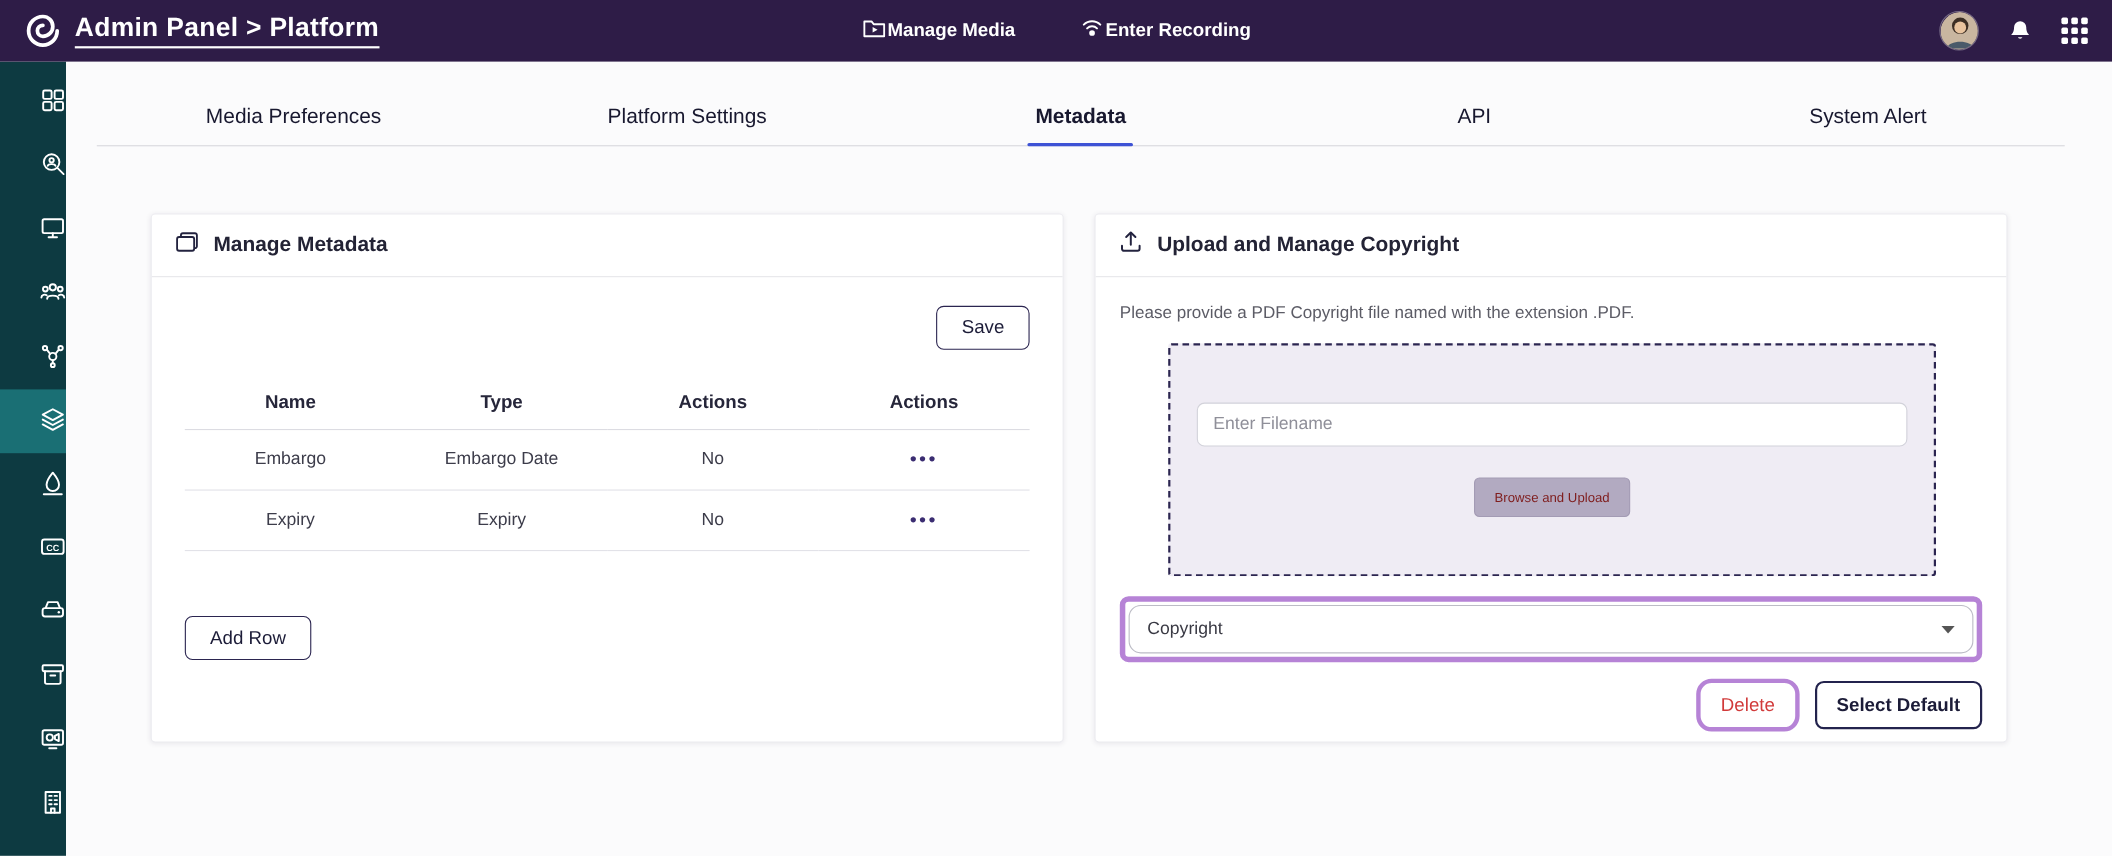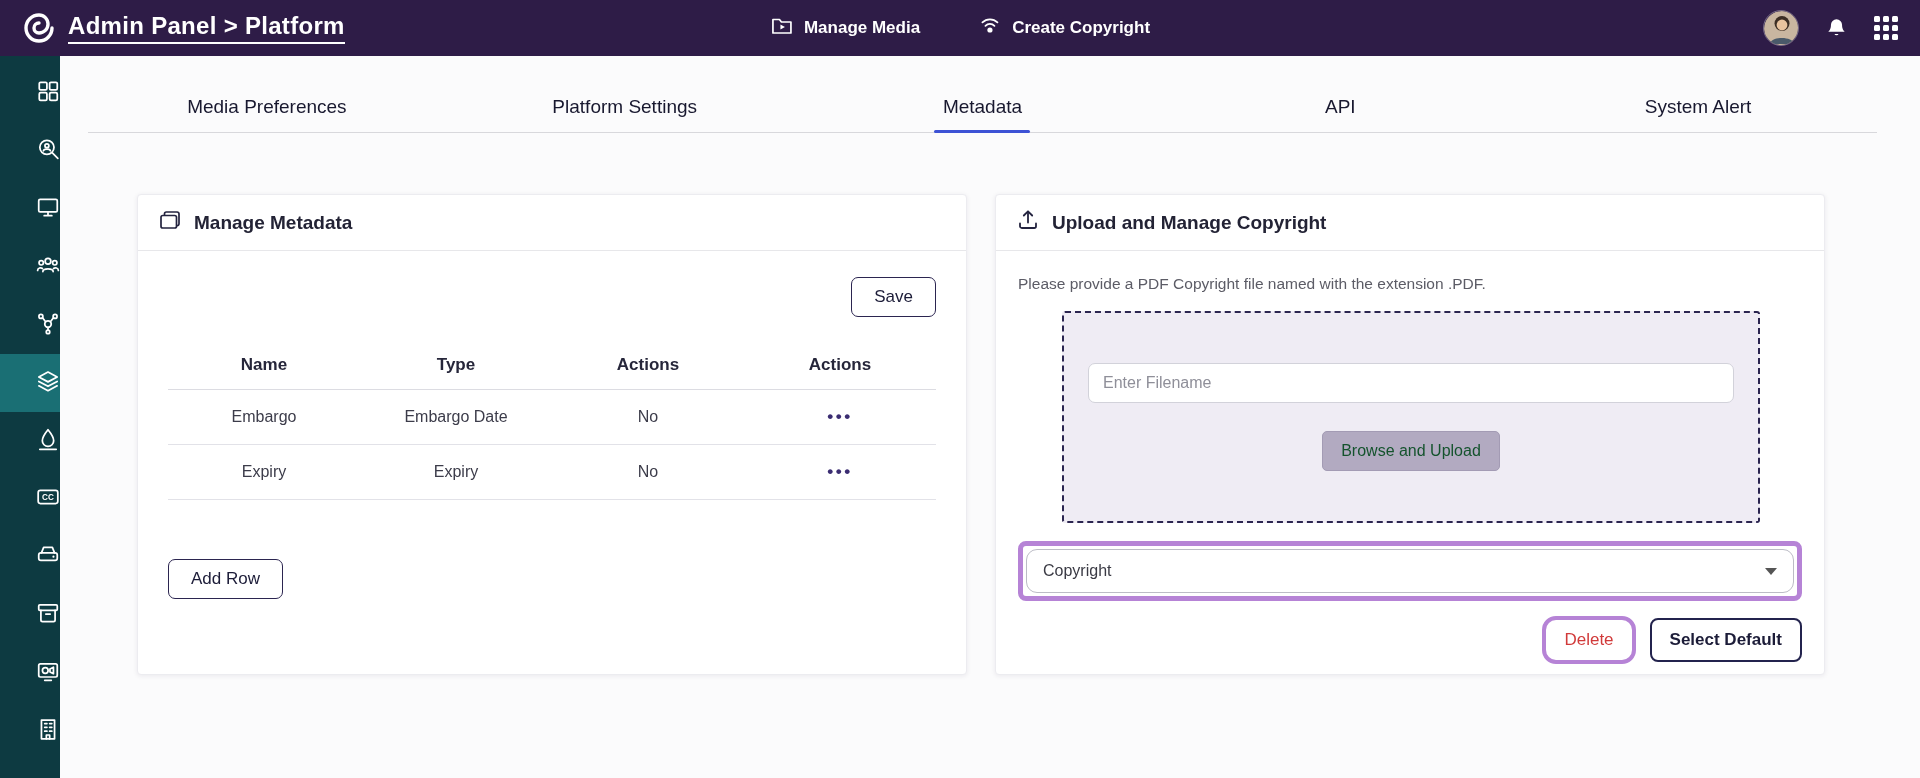--- a/index.html
+++ b/index.html
@@ -3,38 +3,38 @@
 <meta charset="utf-8">
 <style>
   *{margin:0;padding:0;box-sizing:border-box}
   html,body{width:1920px;height:778px;overflow:hidden;background:#fbfbfc;font-family:"Liberation Sans",sans-serif}
 
   
   .topbar{position:absolute;top:0;left:0;width:1920px;height:56px;background:#2e1c47;display:flex;align-items:center;padding:0 22px;z-index:20}
   .brand{display:flex;align-items:center;gap:12px}
   .brand-title{color:#fff;font-size:24px;font-weight:bold;border-bottom:2px solid #fff;padding-bottom:2px;letter-spacing:.3px;cursor:default}
   .topbar-center{position:absolute;left:50%;top:0;height:56px;transform:translateX(-50%);display:flex;align-items:center;gap:58px}
-  .topbar-action{display:flex;align-items:center;gap:10px;color:#fff;font-size:17px;font-weight:bold;cursor:pointer;white-space:nowrap}
+  .topbar-action{display:flex;align-items:center;color:#fff;font-size:17px;font-weight:bold;cursor:pointer;white-space:nowrap}
   .topbar-right{margin-left:auto;display:flex;align-items:center;gap:26px}
   .avatar{width:36px;height:36px;border-radius:50%;overflow:hidden;cursor:pointer;border:1px solid rgba(255,255,255,.35)}
   .icon-btn{cursor:pointer;display:flex;align-items:center;justify-content:center}
   .apps-grid{display:grid;grid-template-columns:repeat(3,6px);grid-template-rows:repeat(3,6px);gap:3px;cursor:pointer}
   .apps-grid span{background:#fff;border-radius:1.5px}
 
   
   .sidebar{position:absolute;top:56px;left:0;width:60px;height:722px;background:#0d3a41;display:flex;flex-direction:column;padding-top:8px;z-index:15}
   .side-item{width:60px;height:58px;display:flex;align-items:center;justify-content:flex-end;cursor:pointer}
   .side-item.active{background:#1a6f74}
   .side-item svg{width:24px;height:24px;stroke:#fff;fill:none;stroke-width:1.6;stroke-linecap:round;stroke-linejoin:round}
 
   
   .main{position:absolute;top:56px;left:60px;width:1860px;height:722px;background:#fbfbfc}
   .tabs{display:flex;margin:30px 43px 0 28px;border-bottom:1px solid #d8d8dc}
   .tab{flex:1;text-align:center;padding:10px 0 14px;font-size:19px;color:#18182f;cursor:pointer;position:relative;font-weight:500}
-  .tab.active{font-weight:normal}
+  .tab.active{font-weight:bold}
   .tab.active::after{content:"";position:absolute;left:50%;transform:translateX(-50%);bottom:-1px;width:96px;height:3px;background:#3d52d5;border-radius:2px}
 
   .cards{display:flex;gap:28px;margin:61px 95px 0 77px}
   .card{background:#fff;border:1px solid #ececf0;border-radius:4px;box-shadow:0 1px 5px rgba(40,30,70,.08);flex:1;height:481px;display:flex;flex-direction:column}
   .card-header{display:flex;align-items:center;gap:12px;padding:13px 20px;border-bottom:1px solid #e7e7ea;font-size:19px;font-weight:bold;color:#232335;min-height:50px}
 
   
   .meta-body{padding:26px 30px 0;display:flex;flex-direction:column;flex:1}
   .save-row{display:flex;justify-content:flex-end}
   .btn-outline{background:#fff;border:1.5px solid #2b2550;border-radius:7px;padding:9px 22px;font-size:17px;color:#1c1c38;cursor:pointer;font-family:inherit}
@@ -43,21 +43,21 @@
   .meta-table td{font-size:16px;color:#3c3c4a;text-align:center;padding:17px 0;border-bottom:1px solid #e2e2e8}
   .dots{color:#3b2d72;font-size:17px;font-weight:bold;letter-spacing:2.5px;cursor:pointer}
   .addrow-row{margin-top:59px}
 
   
   .copy-body{padding:24px 22px 0;display:flex;flex-direction:column}
   .instruction{font-size:15.5px;color:#5c5c66}
   .dropzone{margin:18px 42px 0 44px;height:212px;border:2px dashed #2b2550;background:#efecf4;border-radius:3px;display:flex;flex-direction:column;align-items:center;justify-content:center;gap:28px;padding:0 24px}
   .filename-input{width:100%;height:40px;border:1px solid #d2d2da;border-radius:7px;padding:0 14px;font-size:16px;font-family:inherit;color:#333;background:#fff;outline:none}
   .filename-input::placeholder{color:#8f8f99}
-  .btn-browse{background:#b2aac1;border:1px solid #a39bb4;color:#14532d;font-size:16px;font-weight:500;padding:10px 18px;border-radius:5px;cursor:pointer;font-family:inherit}
+  .btn-browse{background:#b2aac1;border:1px solid #a39bb4;color:#7f1d1d;font-size:12px;font-weight:500;padding:10px 18px;border-radius:5px;cursor:pointer;font-family:inherit}
   .select-ring{margin-top:18px;border:5px solid #b683d6;border-radius:8px;padding:3px}
   .select-box{height:44px;background:#fff;border:1px solid #bcbcc6;border-radius:11px;display:flex;align-items:center;justify-content:space-between;padding:0 16px;font-size:16px;color:#3a3a44;cursor:pointer}
   .caret{width:0;height:0;border-left:6px solid transparent;border-right:6px solid transparent;border-top:7px solid #555}
   .actions-row{display:flex;justify-content:flex-end;align-items:center;gap:14px;margin-top:15px}
   .delete-ring{border:4px solid #b683d6;border-radius:14px;padding:2px;background:#fff}
   .btn-delete{background:#fff;border:none;border-radius:8px;padding:8px 16px;color:#d13a3a;font-size:17px;cursor:pointer;font-family:inherit}
   .btn-default{background:#fff;border:2px solid #23234d;border-radius:8px;padding:10px 18px;color:#1c1c38;font-size:17px;font-weight:bold;cursor:pointer;font-family:inherit}
 
   svg text{stroke:none}
 </style>
@@ -85,21 +85,21 @@
       <span>Manage Media</span>
     </div>
     <div class="topbar-action">
       <span>
         <svg width="24" height="24" viewBox="0 0 24 24" fill="none">
           <circle cx="12" cy="16" r="2.6" fill="#fff"></circle>
           <path d="M7.5 11.8a6.4 6.4 0 0 1 9 0" stroke="#fff" stroke-width="1.8" stroke-linecap="round"></path>
           <path d="M4.5 8.4a10.6 10.6 0 0 1 15 0" stroke="#fff" stroke-width="1.8" stroke-linecap="round"></path>
         </svg>
       </span>
-      <span>Create Copyright</span>
+      <span>Enter Recording</span>
     </div>
   </div>
 
   <div class="topbar-right">
     <div class="avatar">
       <svg width="36" height="36" viewBox="0 0 36 36">
         <circle cx="18" cy="18" r="18" fill="#c9b6a0"></circle>
         <circle cx="18" cy="12.5" r="7.5" fill="#3c2e24"></circle>
         <circle cx="18" cy="14" r="5.4" fill="#e8c39e"></circle>
         <path d="M6 33c1.2-8 22.8-8 24 0z" fill="#4a5a6a"></path>

